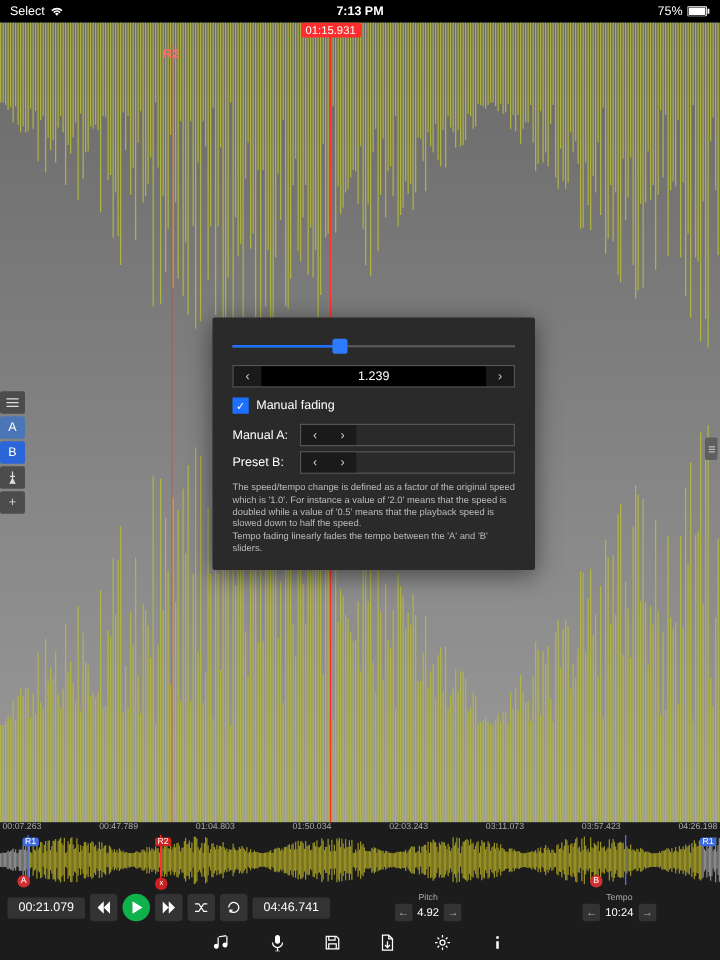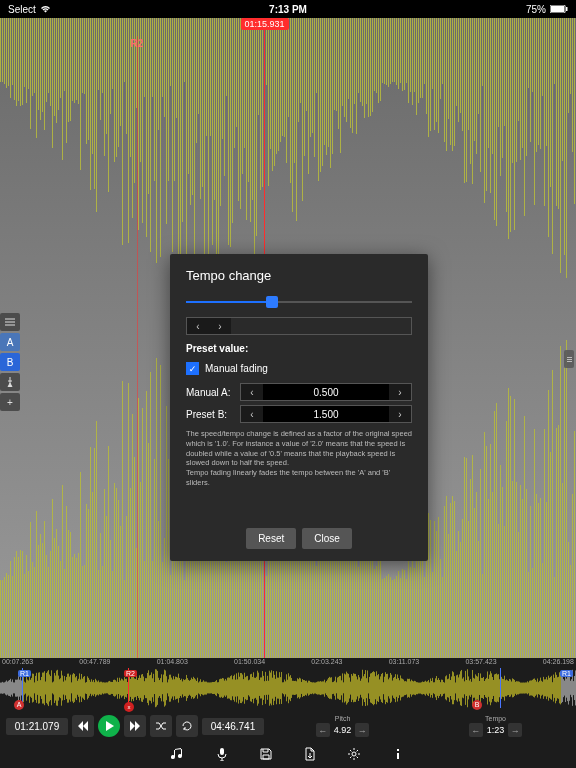--- a/index.html
+++ b/index.html
@@ -691,57 +691,50 @@
       </div>
     <div class="side-btn">+</div>
   </div>
   <div class="drag-handle-right">
       <span></span>
       <span></span>
       <span></span>
     </div>
 
   <div class="modal">
-    <h3>Tempo change</h3>
     <div class="slider-wrap">
       <div class="slider-track"></div>
       <div class="slider-fill" style="width:38%;"></div>
       <div class="slider-thumb" style="left:38%;"></div>
     </div>
     <div class="stepper">
       <div class="arrow">‹</div>
+      <div class="val">1.239</div>
       <div class="arrow">›</div>
     </div>
-    <div class="modal-label" style="margin-top:8px;">Preset value:</div>
     <div class="check-row">
       <div class="checkbox">✓</div>
       <span>Manual fading</span>
     </div>
     <div class="speed-row">
       <span class="lbl">Manual A:</span>
       <div class="stepper">
         <div class="arrow">‹</div>
-        <div class="val">0.500</div>
         <div class="arrow">›</div>
       </div>
     </div>
     <div class="speed-row">
       <span class="lbl">Preset B:</span>
       <div class="stepper">
         <div class="arrow">‹</div>
-        <div class="val">1.500</div>
         <div class="arrow">›</div>
       </div>
     </div>
     <div class="help-text" style="white-space:pre-line;">The speed/tempo change is defined as a factor of the original speed which is '1.0'. For instance a value of '2.0' means that the speed is doubled while a value of '0.5' means that the playback speed is slowed down to half the speed.
 Tempo fading linearly fades the tempo between the 'A' and 'B' sliders.</div>
-    <div class="modal-btns">
-      <div class="modal-btn">Reset</div>
-      <div class="modal-btn">Close</div>
-    </div>
   </div>
 </div>
 
 <div class="overview">
   <div class="ov-times" id="ovTimes">
       <span>00:07.263</span>
       <span>00:47.789</span>
       <span>01:04.803</span>
       <span>01:50.034</span>
       <span>02:03.243</span>
@@ -1332,21 +1325,21 @@
   <div class="ov-badge" style="left:14px; bottom:2px; background:#d03030; border-radius:50%; width:10px; height:10px; text-align:center; line-height:10px;">A</div>
   <div class="ov-marker-line" style="left:128px; background:#ff2d2d;"></div>
   <div class="ov-badge" style="left:124px; top:12px; background:#d02020;">R2</div>
   <div class="ov-badge" style="left:124px; bottom:0px; background:#d02020; border-radius:50%; width:10px; height:10px; text-align:center; line-height:10px; font-size:6px;">x</div>
   <div class="ov-marker-line" style="left:500px; background:#4a76ff;"></div>
   <div class="ov-badge" style="left:472px; bottom:2px; background:#d03030; border-radius:50%; width:10px; height:10px; text-align:center; line-height:10px;">B</div>
   <div class="ov-badge" style="left:560px; top:12px; background:#3b6bdf;">R1</div>
 </div>
 
 <div class="transport">
-  <div class="time-box">01:21.079</div>
+  <div class="time-box">00:21.079</div>
   <div class="t-btn">
       <svg width="10" height="10" viewBox="0 0 10 10">
         <path d="M5 0L0 5l5 5V0zM10 0L5 5l5 5V0z" fill="#fff"></path>
       </svg>
     </div>
   <div class="t-btn play">
       <svg width="10" height="10" viewBox="0 0 10 10">
         <path d="M2 0v10l8-5z" fill="#fff"></path>
       </svg>
     </div>
@@ -1371,21 +1364,21 @@
     <div class="row">
       <div class="arrow-s">←</div>
       <span class="val">4.92</span>
       <div class="arrow-s">→</div>
     </div>
   </div>
   <div class="info-col">
     <span>Tempo</span>
     <div class="row">
       <div class="arrow-s">←</div>
-      <span class="val">1:23</span>
+      <span class="val">10:24</span>
       <div class="arrow-s">→</div>
     </div>
   </div>
 </div>
 
 <div class="toolbar">
   <div class="tb-icon">
       <svg width="14" height="14" viewBox="0 0 14 14">
         <path d="M4 2v8a2 2 0 1 1-1-1.7V3l8-1v7a2 2 0 1 1-1-1.7V1L4 2z" fill="#fff"></path>
       </svg>

